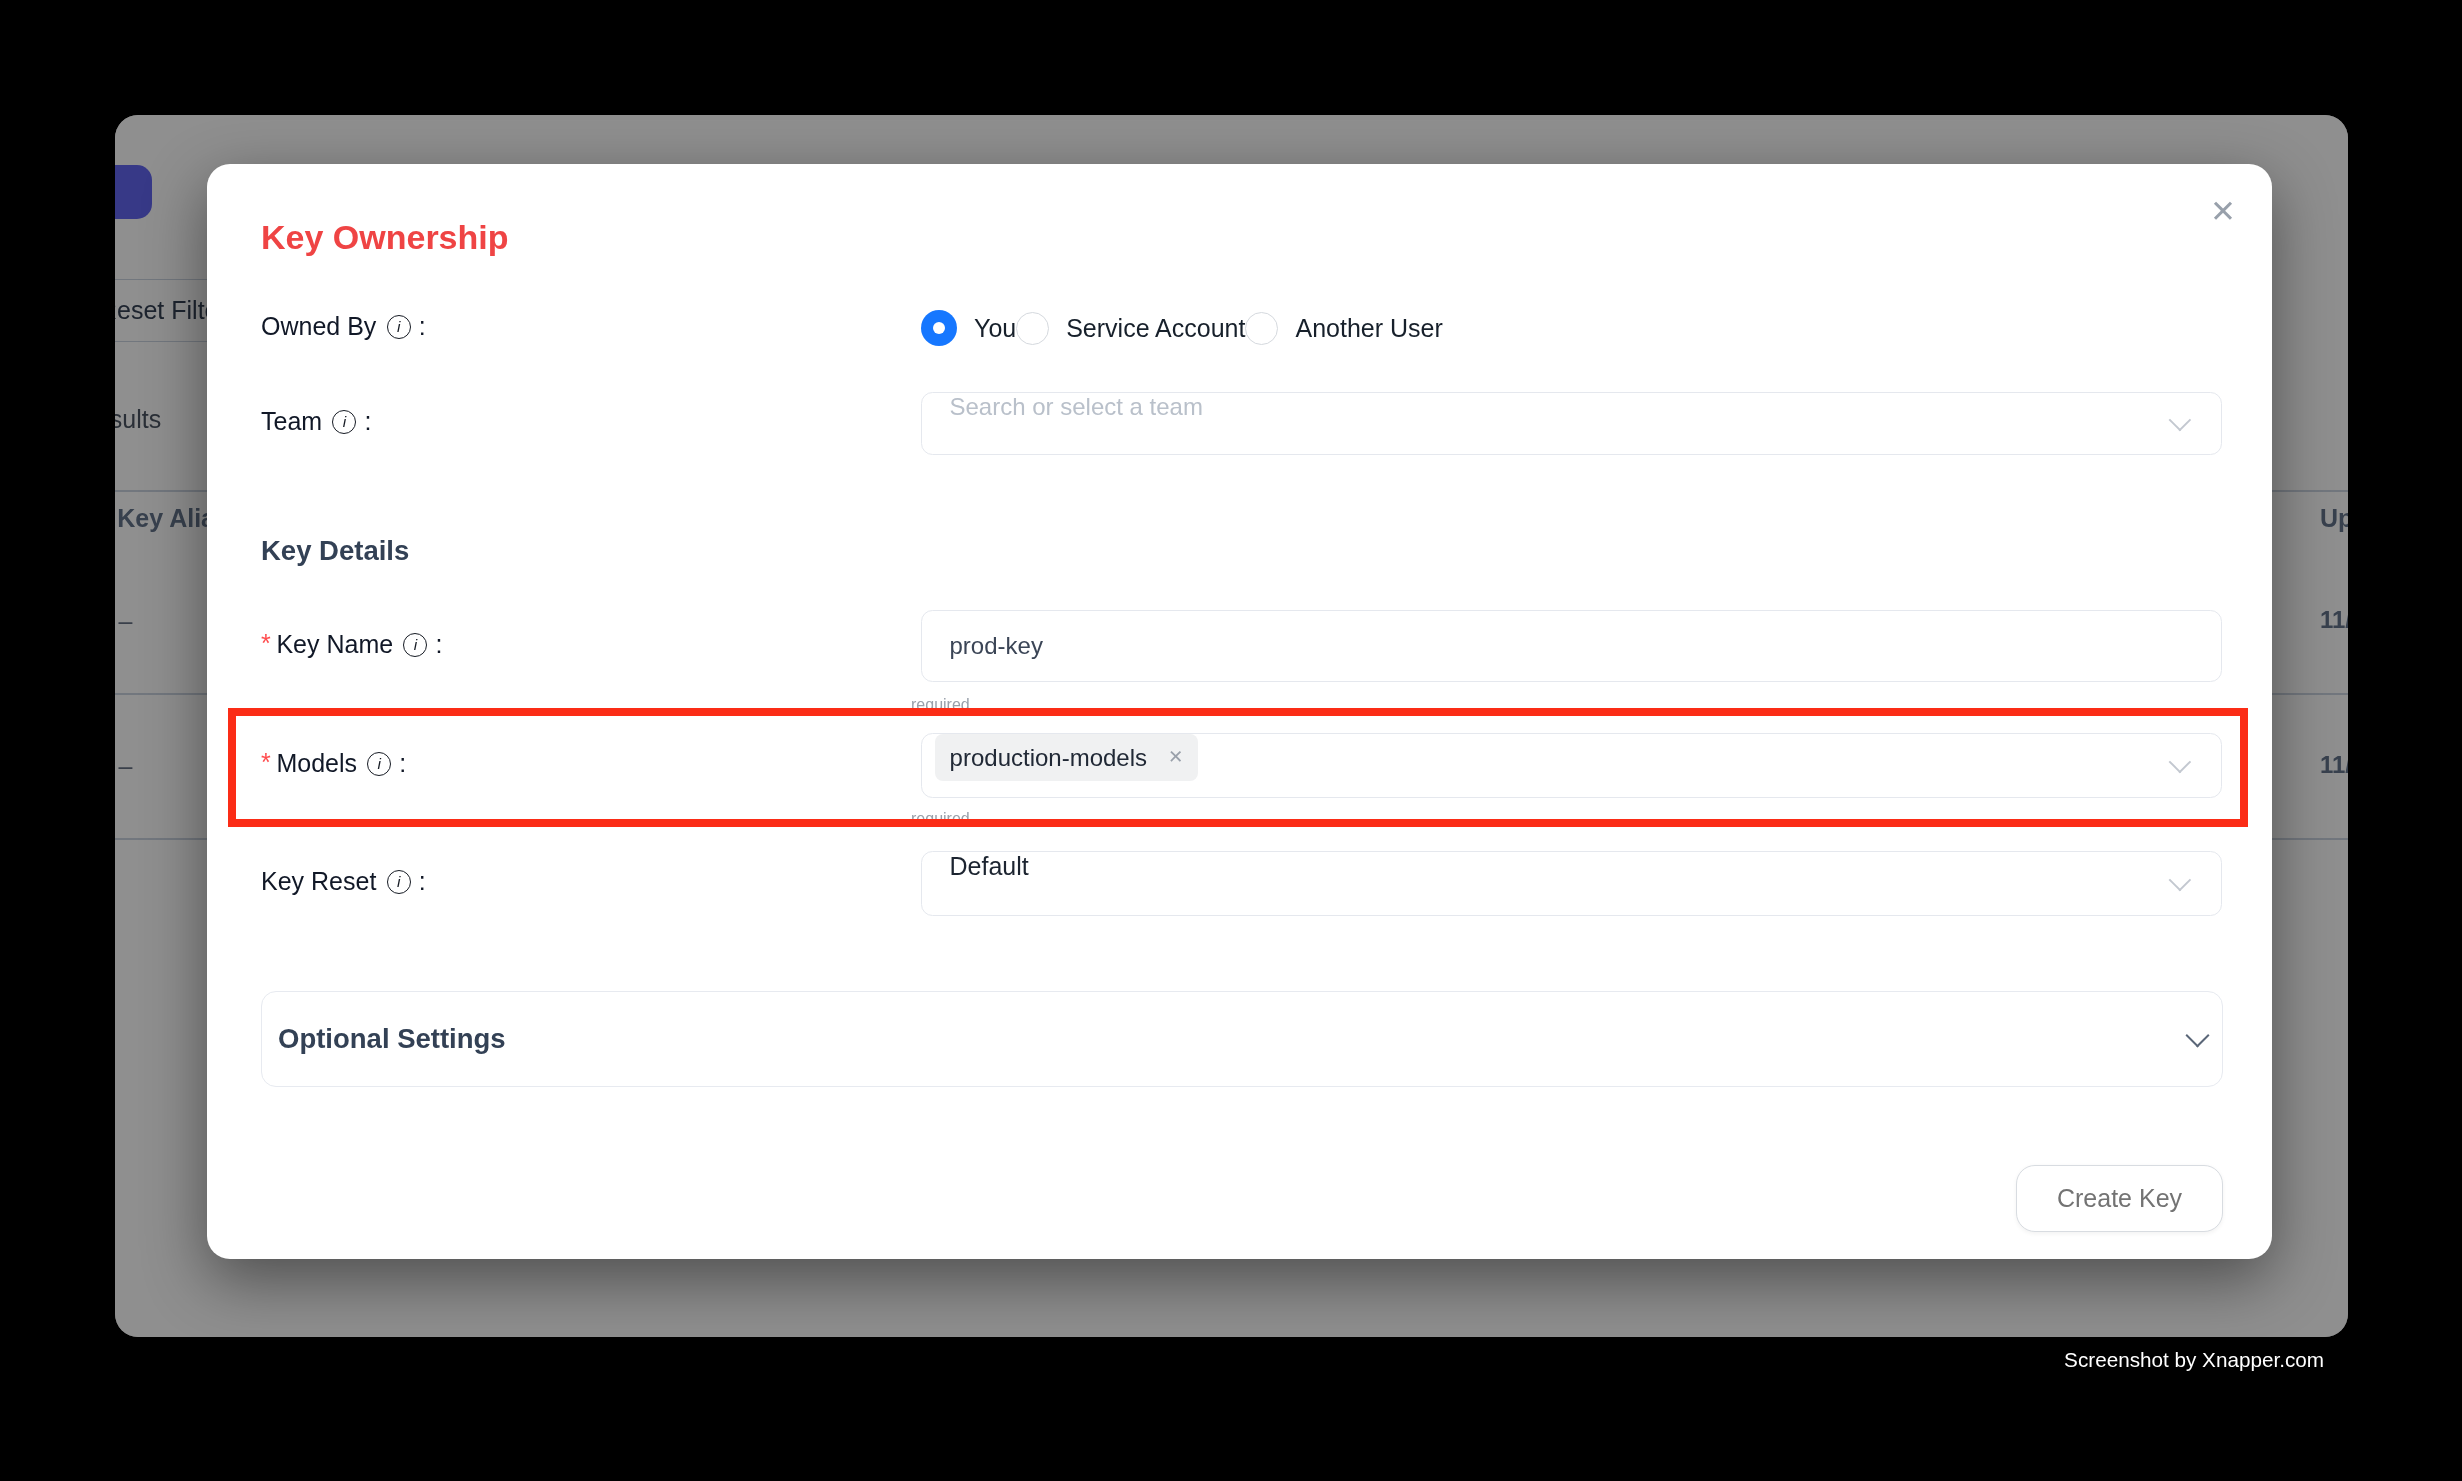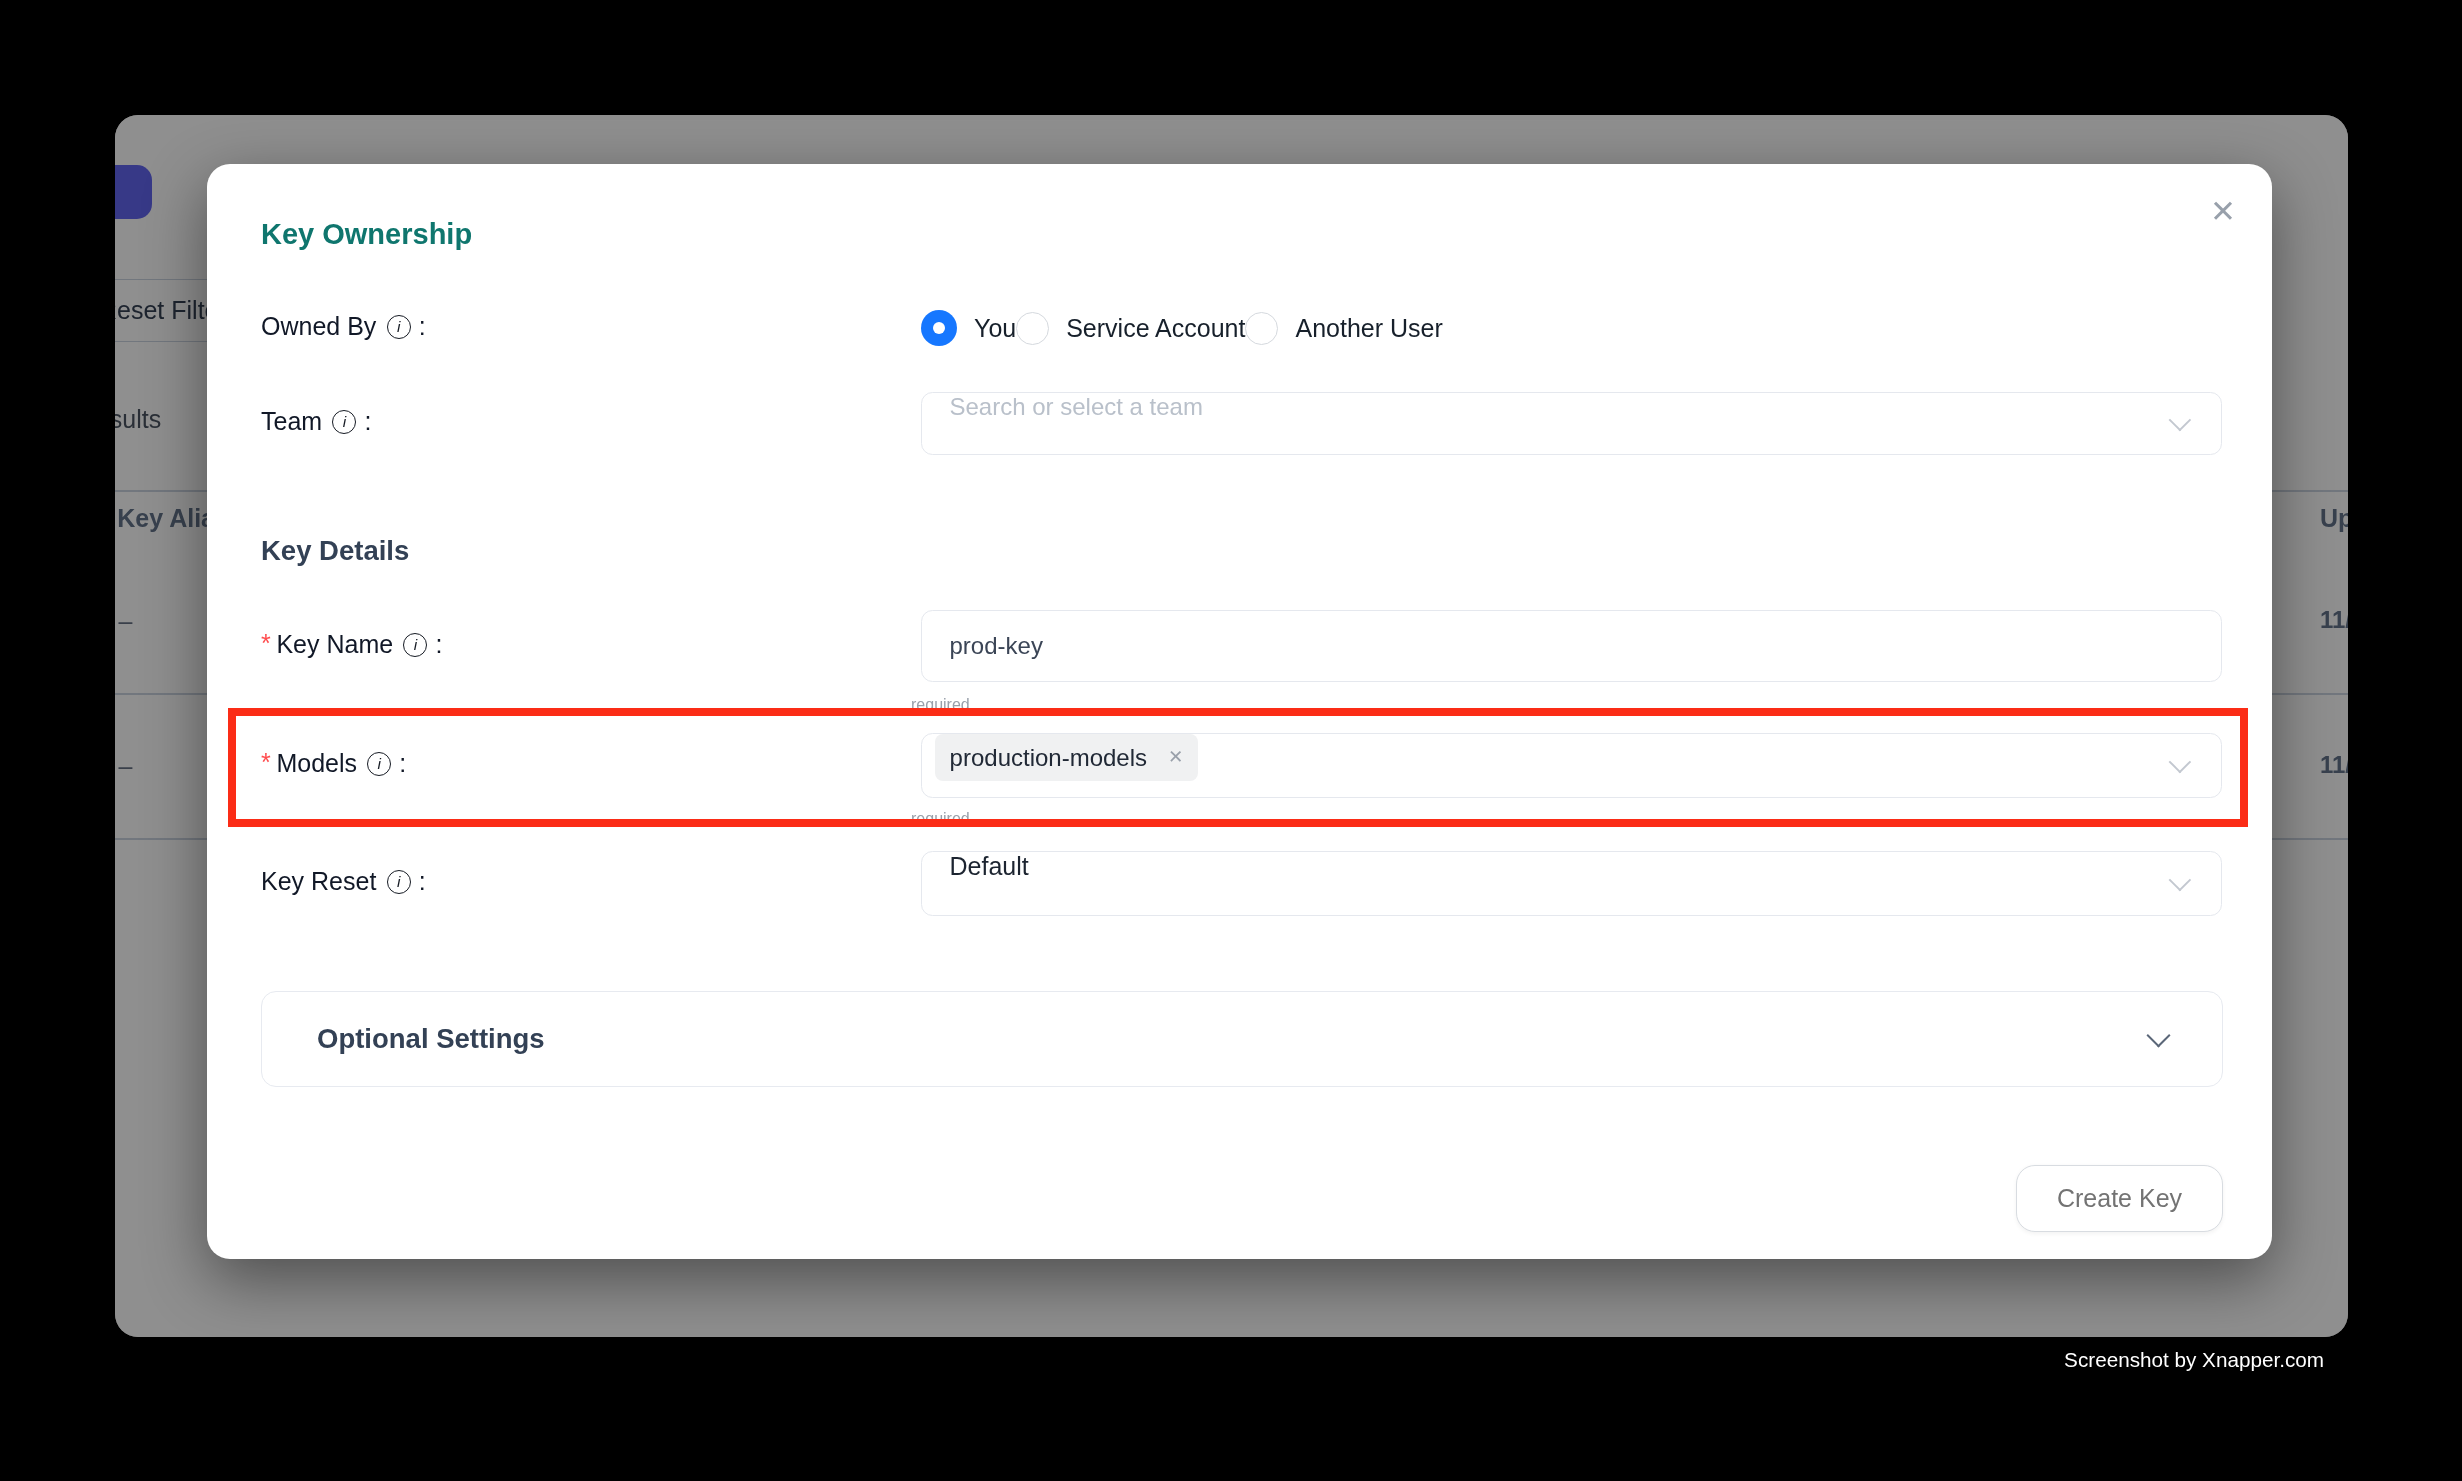--- a/index.html
+++ b/index.html
@@ -23,21 +23,21 @@
   .th-updated{left:2205px;top:389px;}
   .cell{position:absolute;white-space:nowrap;}
   .dash{font-size:25px;color:#667085;left:3.4px;}
   .date{font-size:24px;font-weight:600;color:#64748b;left:2205px;}
   .r1d{top:492px}.r1t{top:491px}.r2d{top:637px}.r2t{top:636px}
   .backdrop-overlay{position:absolute;inset:0;background:rgba(0,0,0,0.44);z-index:5;}
 
   
   .modal{position:absolute;left:207px;top:164px;width:2065px;height:1095px;background:#fff;
          border-radius:23px;z-index:10;box-shadow:0 20.7px 63px rgba(0,0,0,0.45);}
-  .modal-title{position:absolute;left:54px;top:54px;font-size:29px;font-weight:600;color:#0f766e;}
+  .modal-title{position:absolute;left:54px;top:54px;font-size:34px;font-weight:600;color:#ef4444;}
   .close-btn{position:absolute;top:32px;right:36px;background:none;border:0;cursor:pointer;
              font-size:31px;color:#98a0ab;line-height:1;padding:0;font-family:inherit;}
 
   .f-label{position:absolute;left:54px;display:flex;align-items:center;font-size:25px;color:#111827;}
   .f-label .req{color:#ff4d4f;margin-right:5.7px;align-self:flex-start;line-height:1.1;}
   .info-icon{margin-left:10.3px;margin-right:3.4px;width:24px;height:24px;border:1.7px solid #161b24;
              border-radius:50%;display:inline-flex;align-items:center;justify-content:center;
              font-size:15.5px;font-style:normal;color:#161b24;box-sizing:border-box;flex:0 0 auto;}
   .colon{margin-left:4.6px;}
   .lbl-owned{top:148px}.lbl-team{top:243px}.lbl-keyname{top:466px}
@@ -66,21 +66,21 @@
   .req-msg{position:absolute;left:704px;font-size:16px;color:#99a0aa;}
   .req1{top:532px}.req2{top:646px}
   .models-select{top:569px;height:65px;padding-left:12.6px;}
   .tag{height:47px;background:#f0f1f2;border-radius:8px;display:inline-flex;align-items:center;
        gap:21px;padding:0 15px;font-size:24px;color:#212936;}
   .tag-x{font-size:18.4px;color:#99a0aa;line-height:1;cursor:pointer;}
   .keytype-select{top:687px;height:65px;padding-left:27.5px;font-size:25px;color:#1c2430;}
 
   .optional-box{position:absolute;left:54px;top:827px;width:1962px;height:96px;border:1.7px solid #e7eaf0;
                 border-radius:15px;display:flex;align-items:center;justify-content:space-between;
-                padding:0 55px;box-sizing:border-box;cursor:pointer;background:#fff;}
+                padding:0 16px;box-sizing:border-box;cursor:pointer;background:#fff;}
   .opt-title{font-size:27.5px;font-weight:600;color:#334155;}
   .opt-chevron{width:15px;height:15px;border-right:2.6px solid #5b6778;border-bottom:2.6px solid #5b6778;
                transform:rotate(45deg);margin-top:-6.9px;}
 
   .create-btn{position:absolute;left:1809px;top:1001px;width:207px;height:67px;background:#fff;
               border:1.7px solid #d8dce1;border-radius:19px;font-size:25px;color:#737373;cursor:pointer;
               font-family:inherit;box-shadow:0 1.7px 4.6px rgba(0,0,0,0.05);}
 
   
   .red-rect{position:absolute;left:228px;top:708px;width:2020px;height:119px;

